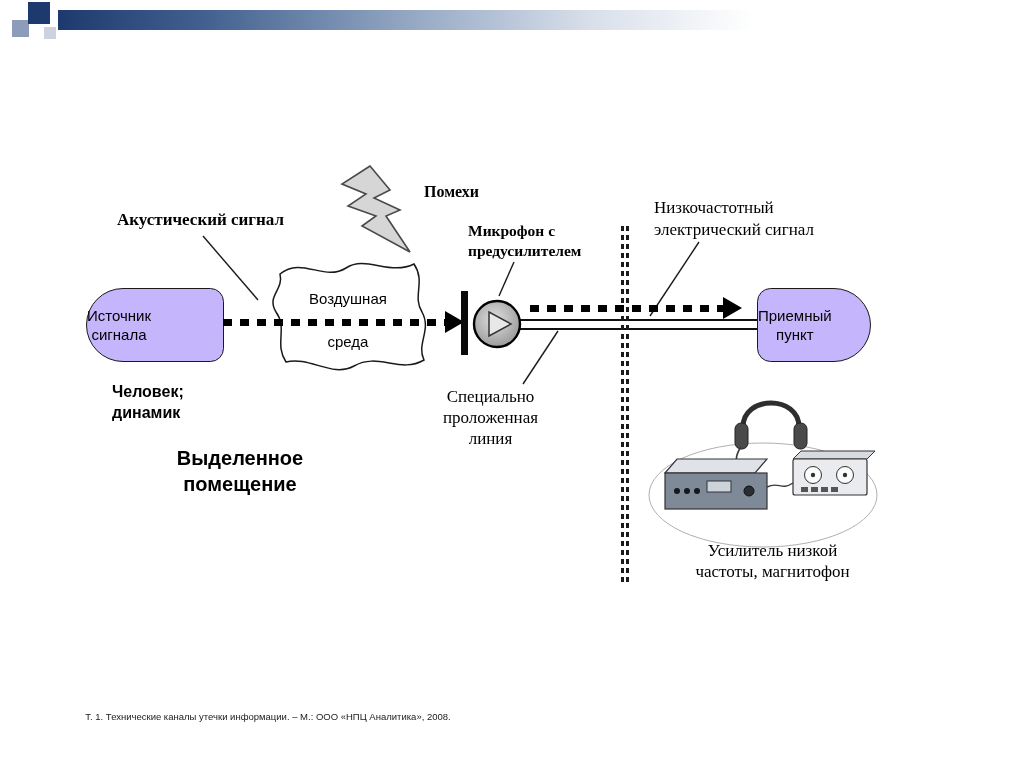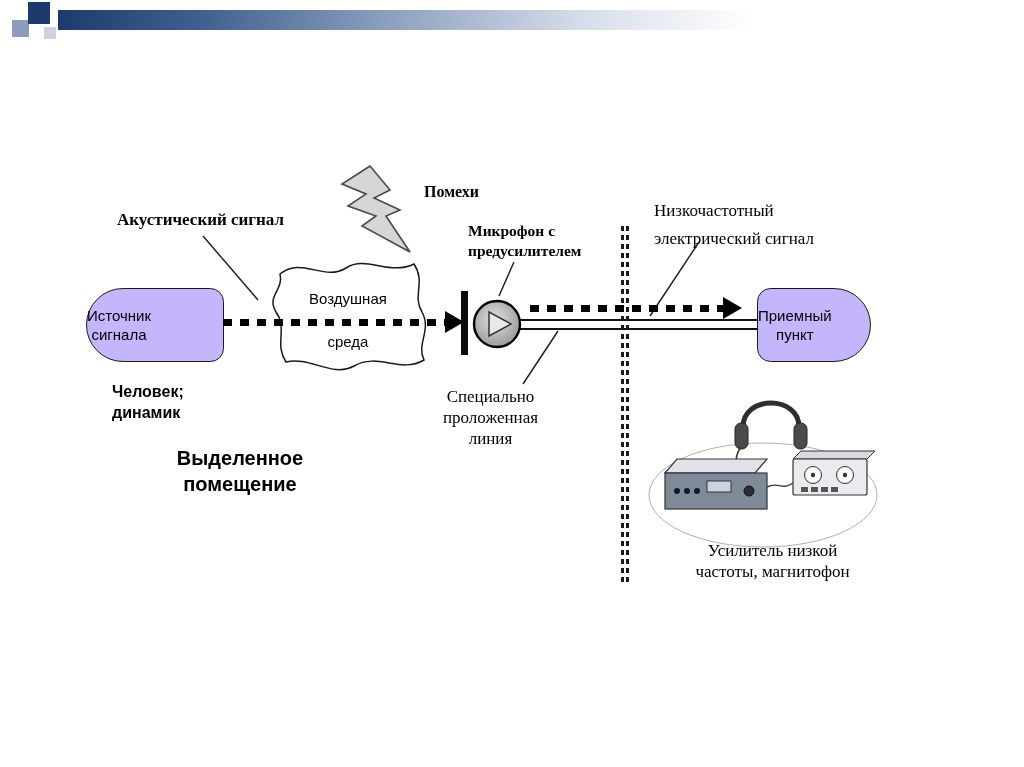--- a/index.html
+++ b/index.html
@@ -23,21 +23,21 @@
   .lbl { position:absolute; z-index:7; }
   .pre { white-space:pre-line; }
   .serif   { font-family:"Liberation Serif", serif; font-weight:normal; }
   .serif-b { font-family:"Liberation Serif", serif; font-weight:bold; }
   .sans    { font-family:"Liberation Sans", sans-serif; font-weight:normal; }
   .sans-b  { font-family:"Liberation Sans", sans-serif; font-weight:bold; }
 
   #lbl-interference { left:424px; top:183px; font-size:16px; }
   #lbl-acoustic     { left:117px; top:210px; font-size:17px; }
   #lbl-mic          { left:468px; top:221px; font-size:15.5px; line-height:20px; }
-  #lbl-lf           { left:654px; top:197px; font-size:17px; line-height:28px; }
+  #lbl-lf           { left:654px; top:197px; font-size:17px; line-height:22px; }
   #lbl-human        { left:112px; top:381px; font-size:16px; line-height:21px; }
   #lbl-laid         { left:418px; top:386px; width:145px; text-align:center; font-size:17px; line-height:21px; }
   #lbl-room         { left:150px; top:445px; width:180px; text-align:center; font-size:20px; line-height:26px; }
   #lbl-zone         { left:455px; top:497px; width:205px; text-align:center; font-size:20px; line-height:26px; }
   #lbl-amp          { left:670px; top:540px; width:205px; text-align:center; font-size:17px; line-height:21px; }
 
   
   .shape { position:absolute; border:1.6px solid #1a1a1a; background:#c4b5fd; z-index:2;
     display:flex; align-items:center; text-align:center;
     font-size:15px; line-height:19px; }
@@ -185,15 +185,16 @@
       <rect x="168" y="104" width="7" height="5" fill="#555"></rect>
       <rect x="178" y="104" width="7" height="5" fill="#555"></rect>
       <rect x="188" y="104" width="7" height="5" fill="#555"></rect>
       <path d="M124,104 C136,98 138,108 150,100" fill="none" stroke="#3a3a3a" stroke-width="1.4"></path>
     </g>
   </svg>
   <div id="lbl-amp" class="lbl serif pre">Усилитель низкой
 частоты, магнитофон</div>
 
   <div id="footer">
+    <div>Т. 1. Технические каналы утечки информации. – М.: ООО «НПЦ Аналитика», 2008.</div>
   </div>
 
 </div>
 
 </body></html>

